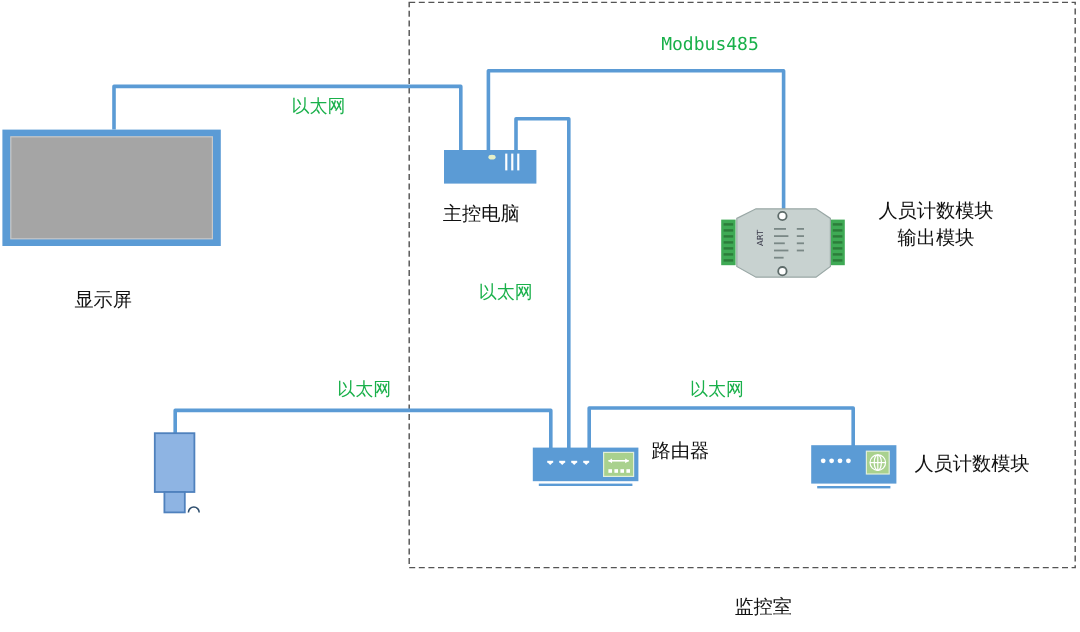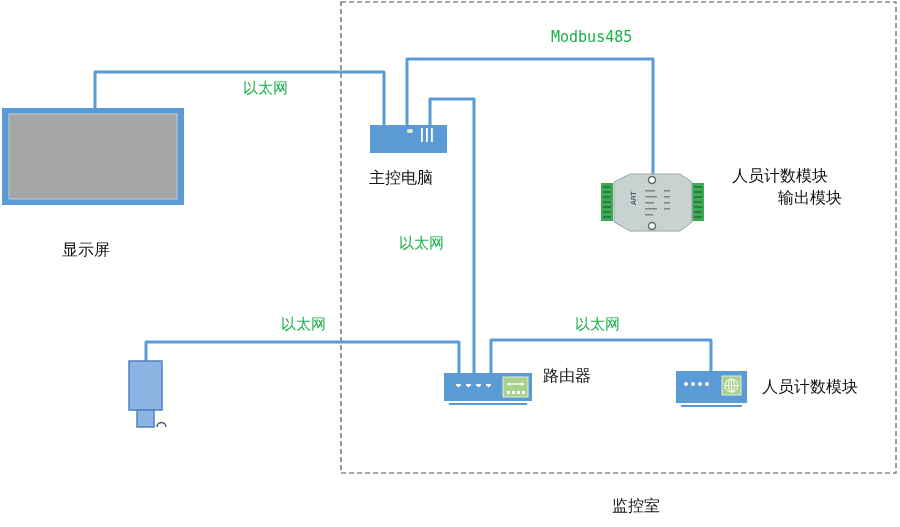--- a/index.html
+++ b/index.html
@@ -120,21 +120,21 @@
       <ellipse cx="731.5" cy="385.5" rx="3" ry="6.5"></ellipse>
       <line x1="725" y1="385.5" x2="738" y2="385.5"></line>
       <line x1="731.5" y1="379" x2="731.5" y2="392"></line>
     </g>
   </g>
 </svg>
 
 <div class="lbl lbl-serif" style="left:62px; top:240px;">显示屏</div>
 <div class="lbl lbl-serif" style="left:369px; top:168px;">主控电脑</div>
 <div class="lbl lbl-serif center" style="left:710px; top:166px; width:140px;">人员计数模块</div>
-<div class="lbl lbl-serif center" style="left:740px; top:188px; width:140px;">输出模块</div>
+<div class="lbl lbl-serif center" style="left:710px; top:188px; width:140px;">输出模块</div>
 <div class="lbl lbl-serif" style="left:543px; top:366px;">路由器</div>
 <div class="lbl lbl-serif" style="left:762px; top:377px;text-align:right;">人员计数模块</div>
 <div class="lbl lbl-serif" style="left:592px; top:496px;margin-left:20px;">监控室</div>
 
 <div class="net" style="left:243px; top:79px;">以太网</div>
 <div class="net mono" style="left:507px; top:28px;margin-left:44px;">Modbus485</div>
 <div class="net" style="left:399px; top:234px;">以太网</div>
 <div class="net" style="left:281px; top:315px;">以太网</div>
 <div class="net" style="left:575px; top:315px;">以太网</div>
 

